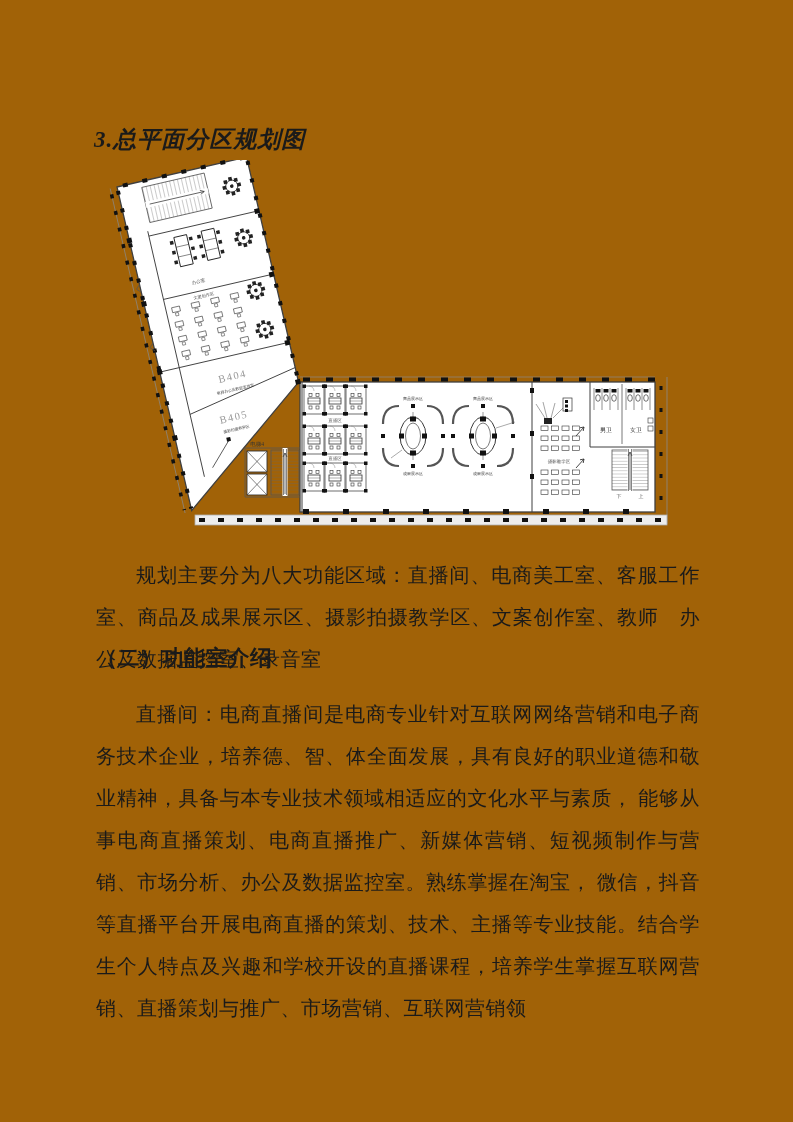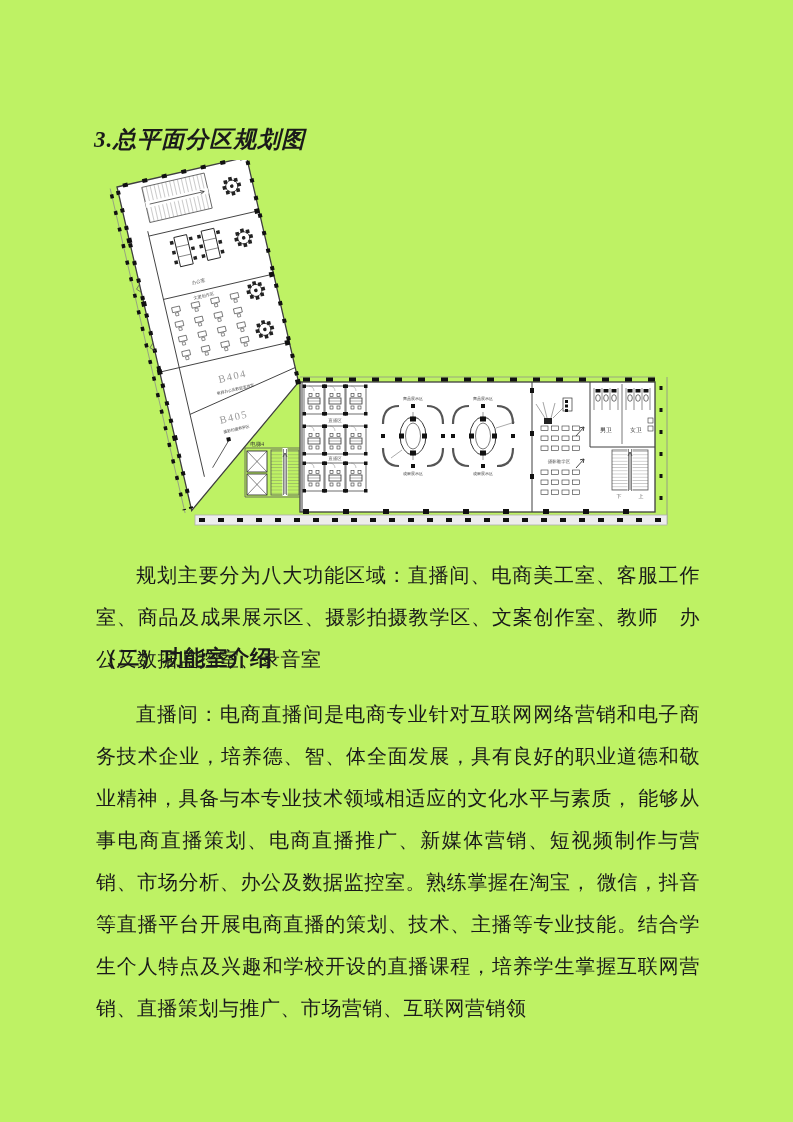--- a/index.html
+++ b/index.html
@@ -1,21 +1,21 @@
 <!DOCTYPE html>
 <html><head>
 <meta charset="utf-8">
 <style>
   html,body{margin:0;padding:0;}
   body{
     width:793px;height:1122px;background:#ffffff;
     font-family:"Liberation Serif","DejaVu Serif",serif;
     color:#1a1a1a;
   }
-  .page{position:relative;width:793px;height:1122px;overflow:hidden;background:#bef264;}
+  .page{position:relative;width:793px;height:1122px;overflow:hidden;background:#a16207;}
   .h-plan{
     position:absolute;left:94px;top:124px;width:620px;
     font-size:23px;font-weight:bold;font-style:italic;letter-spacing:1px;
   }
   .plan-wrap{position:absolute;left:95px;top:160px;width:585px;height:375px;}
   .para{
     position:absolute;left:96px;width:604px;
     font-size:20px;line-height:42px;text-align:justify;text-align-last:left;
     text-indent:2em;letter-spacing:0.5px;
   }

